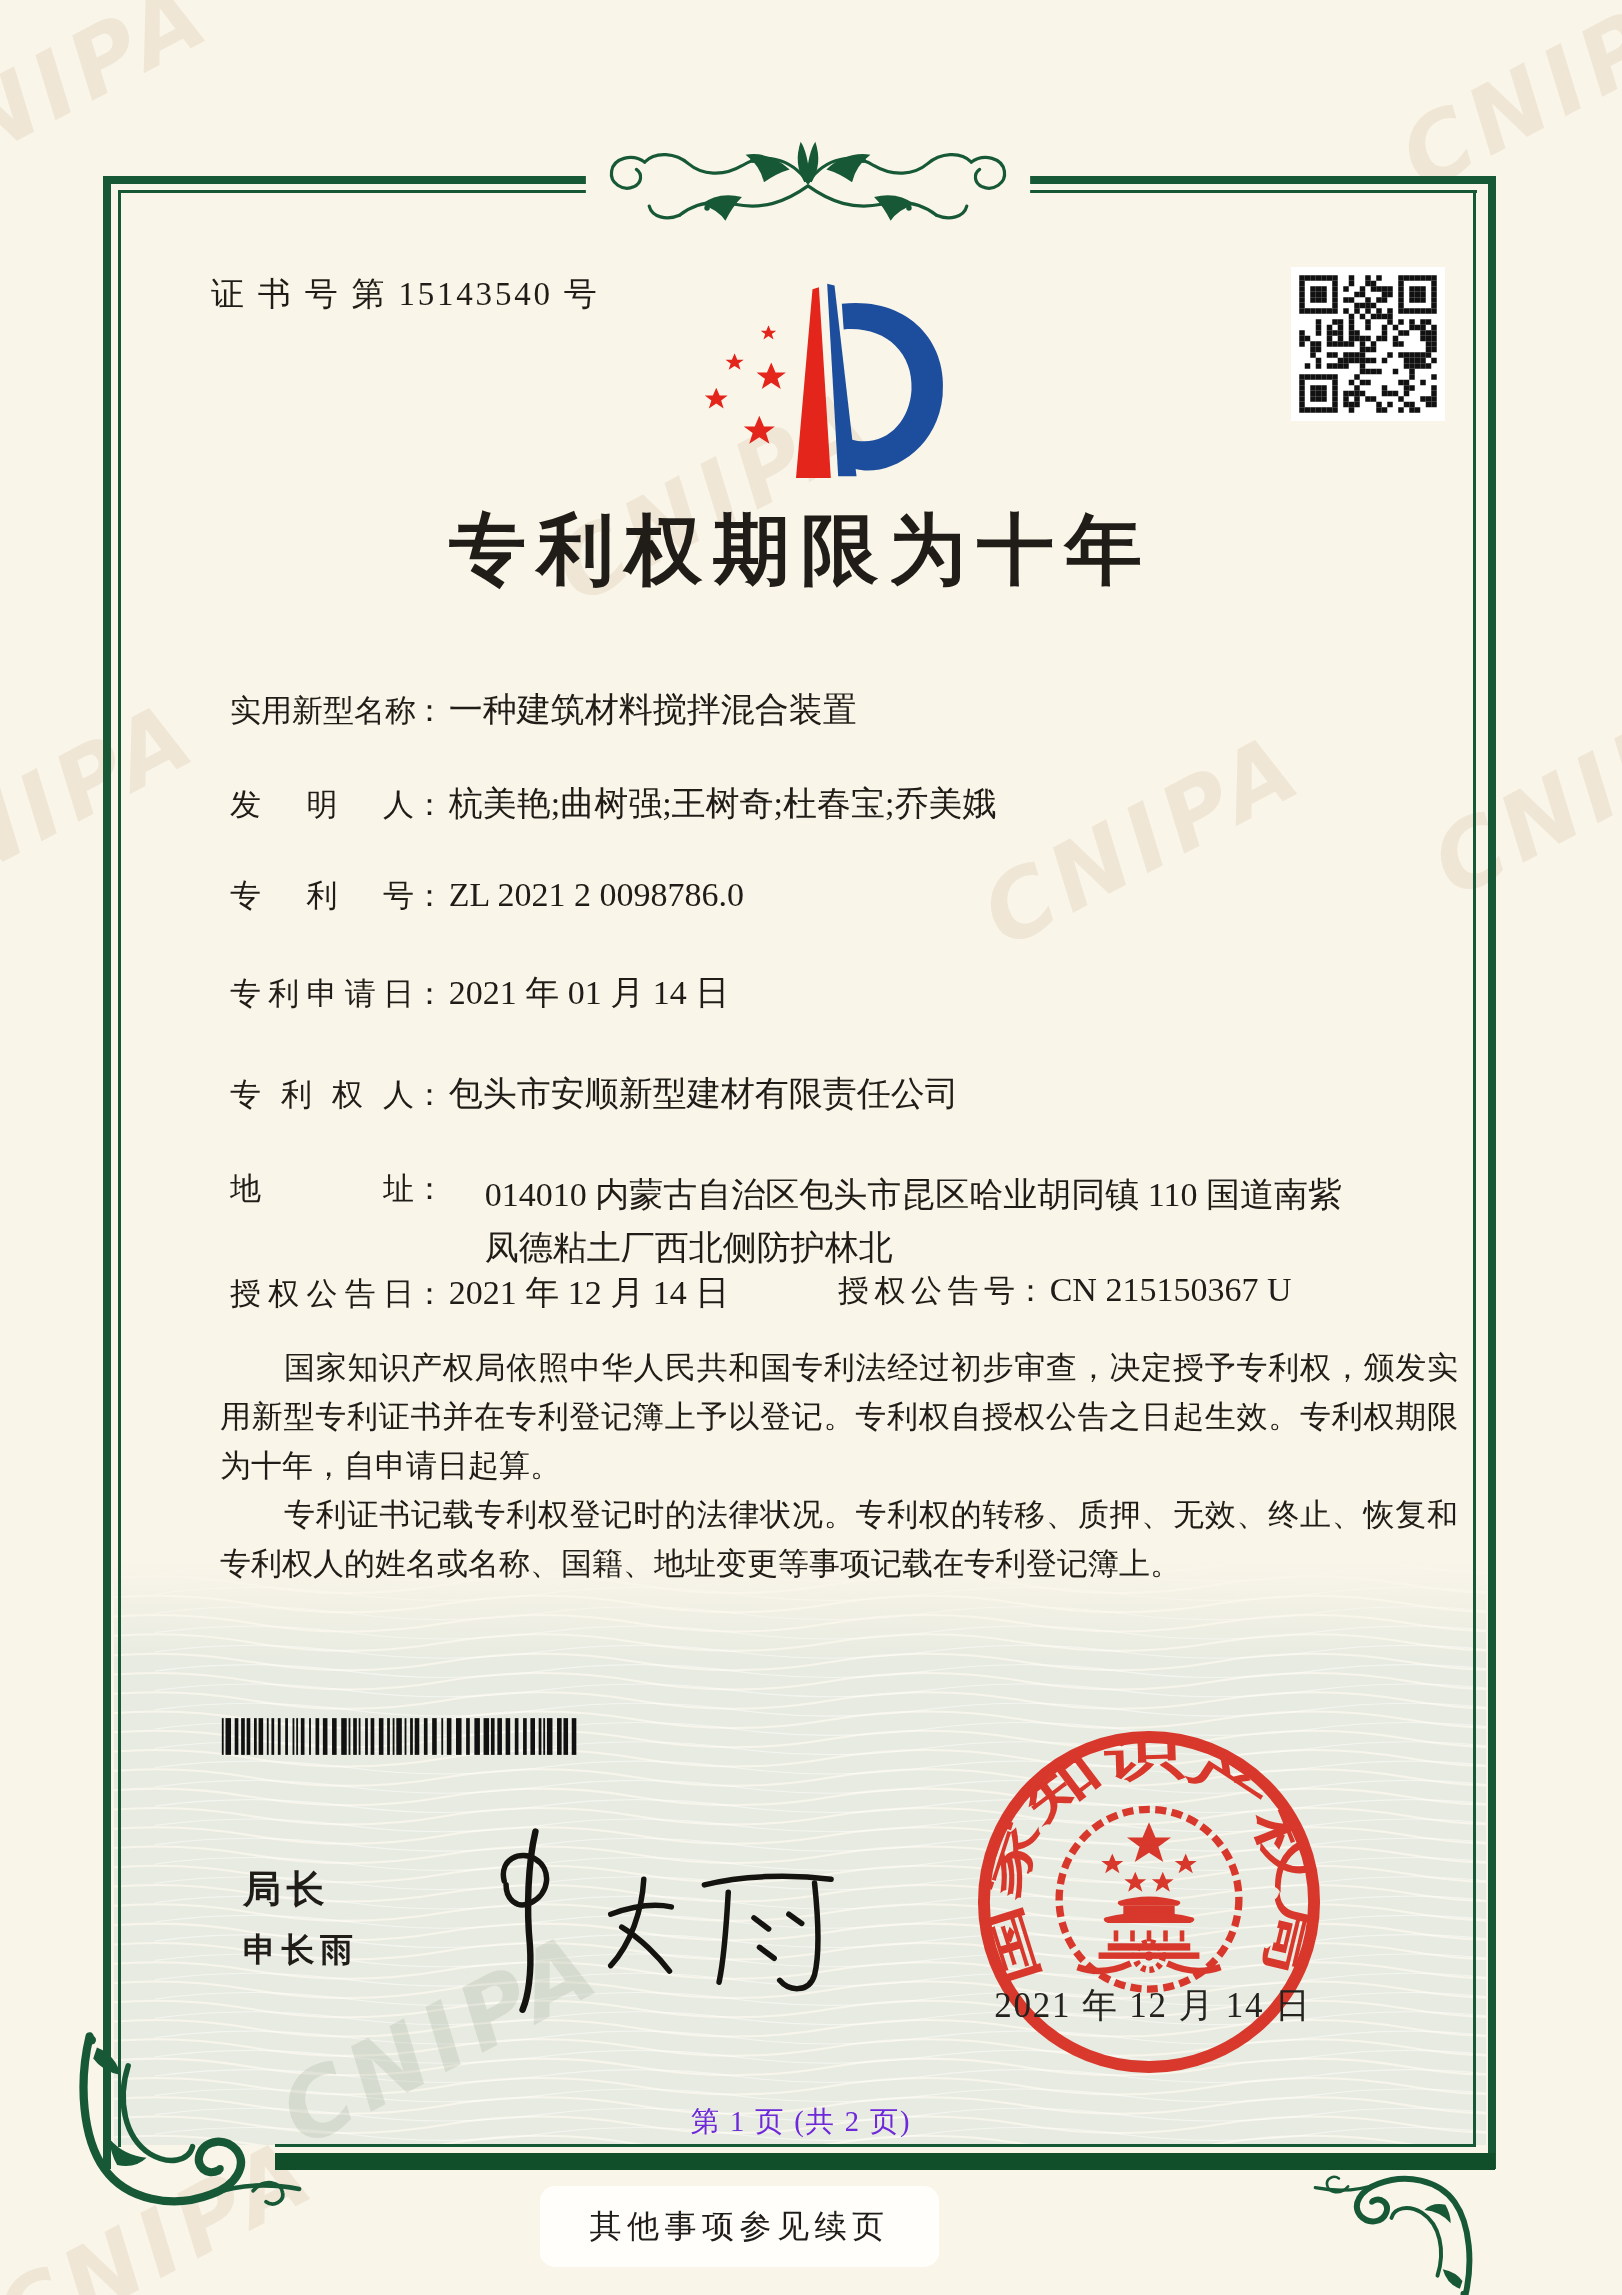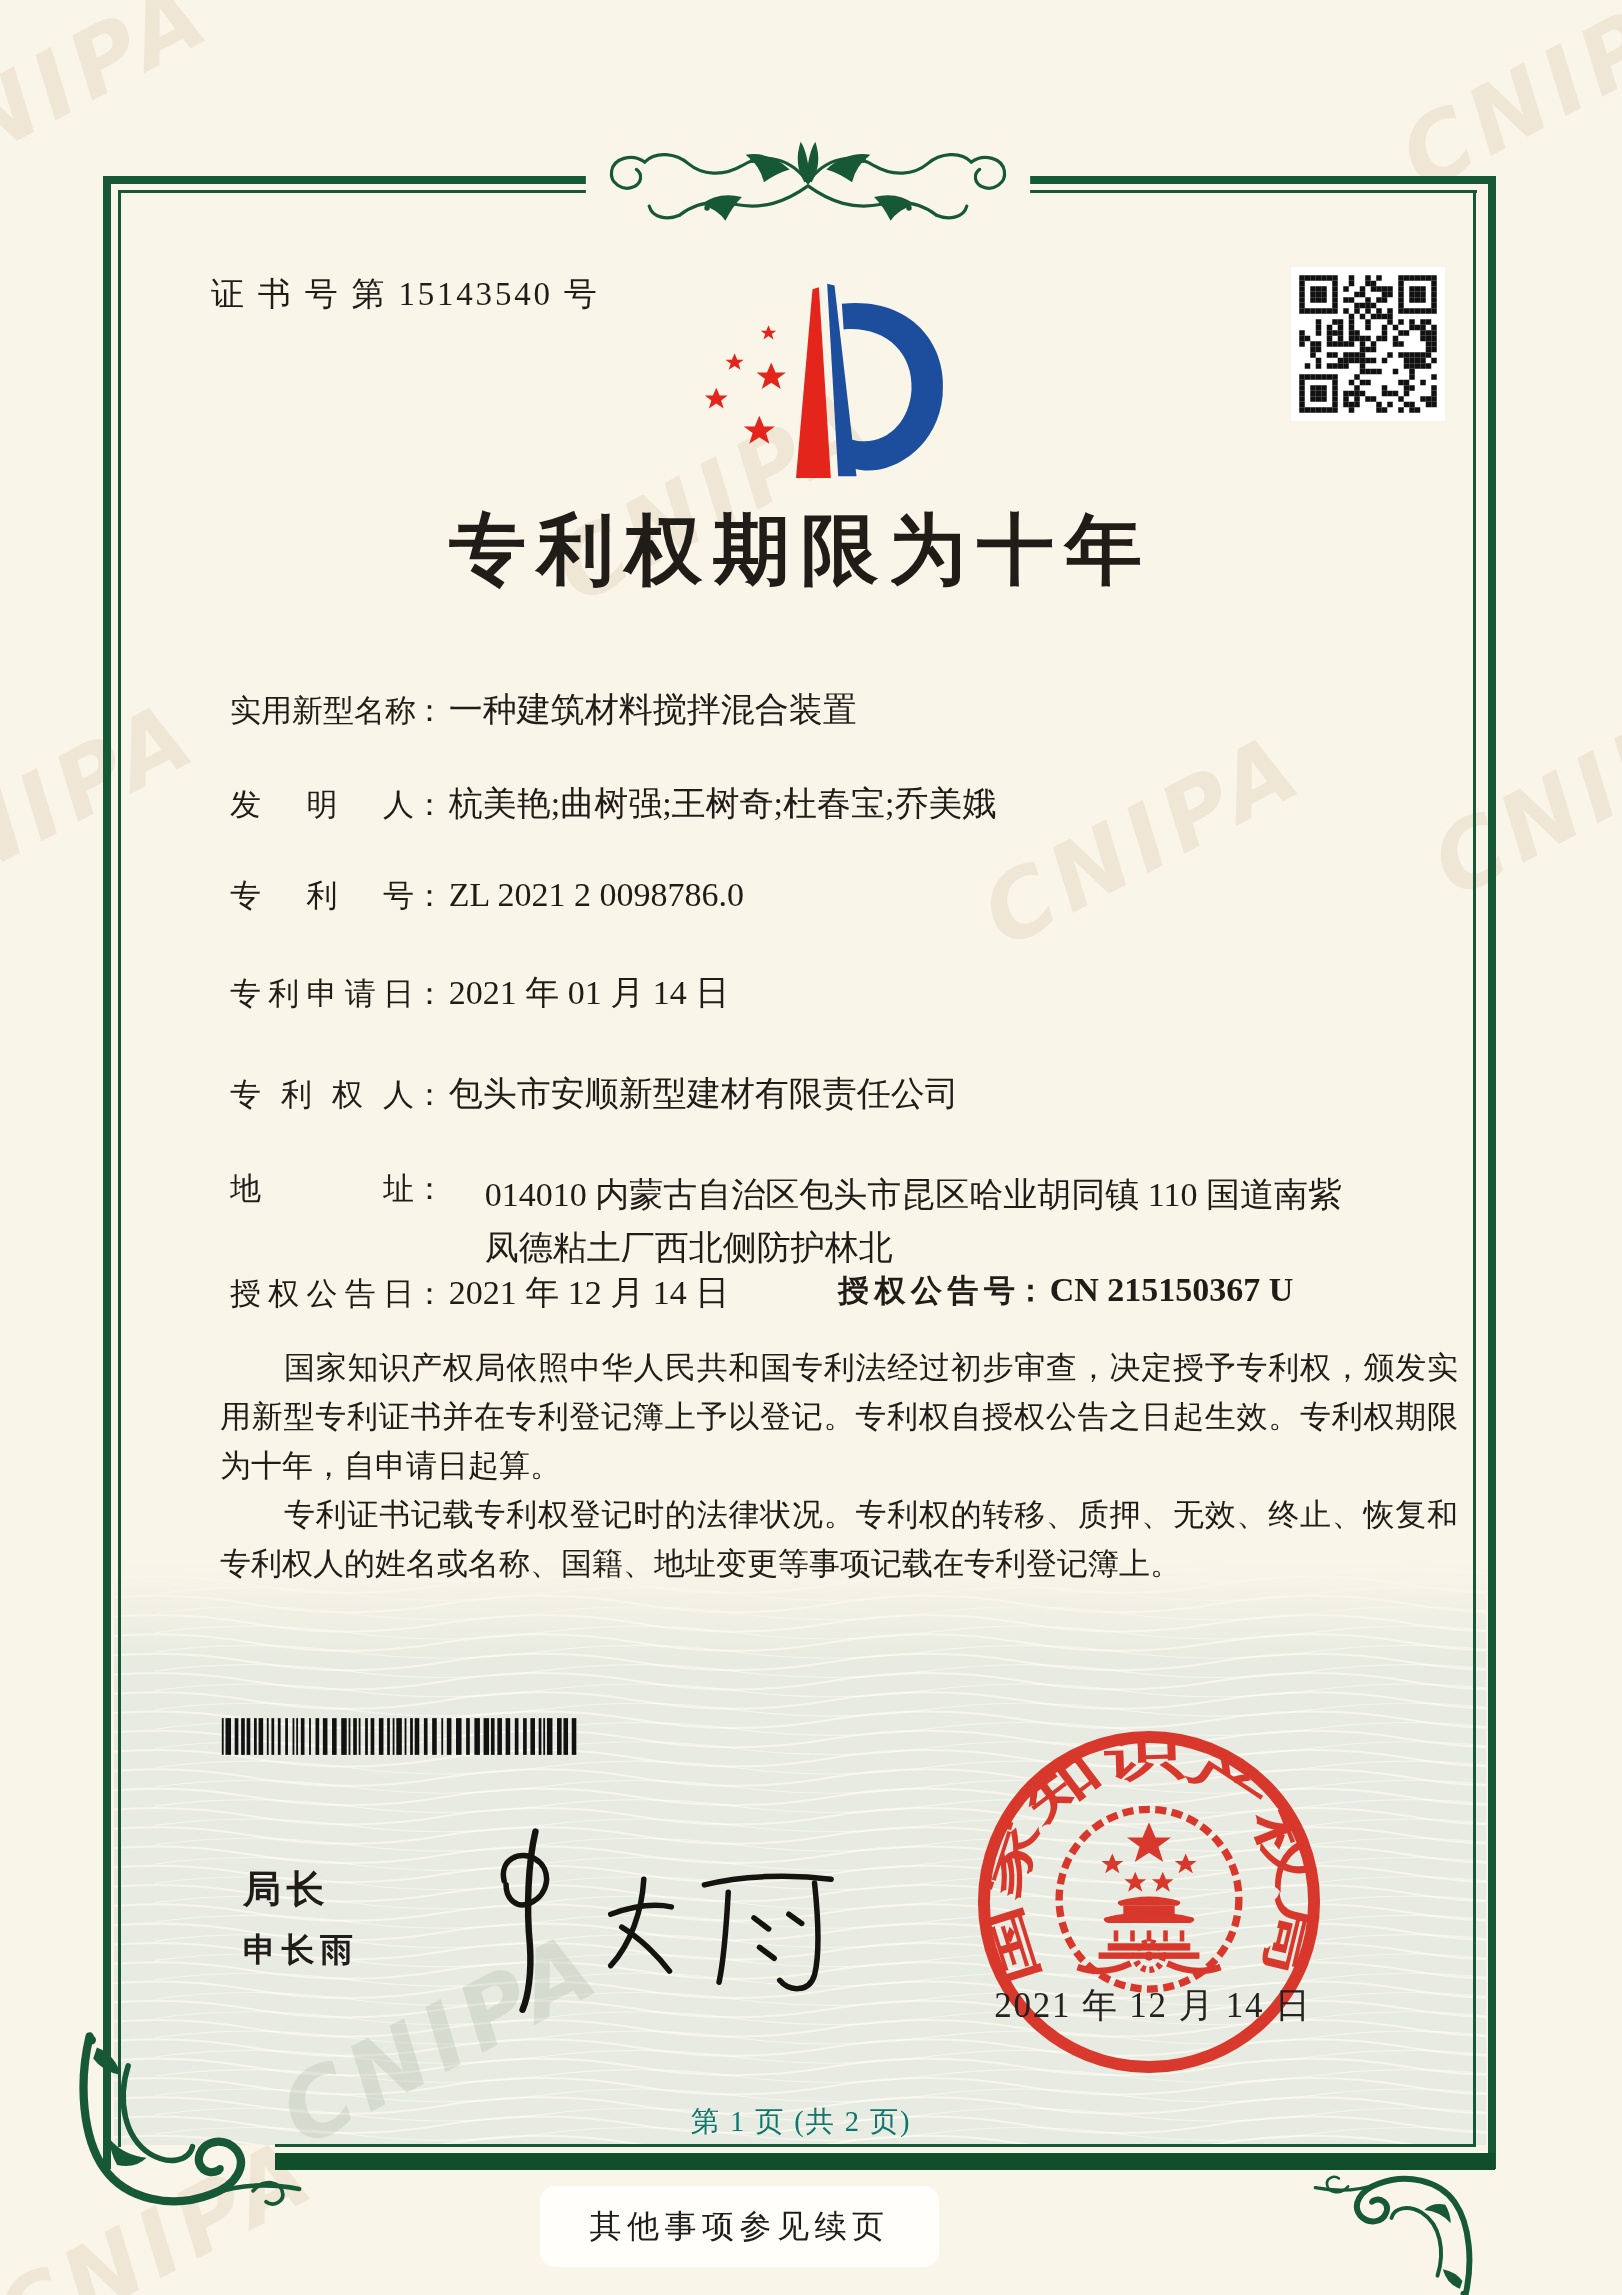--- a/index.html
+++ b/index.html
@@ -43,39 +43,39 @@
   }
   
   .frow{position:absolute;left:230px;font-size:33px;z-index:4;white-space:nowrap;}
   .flabel{display:inline-block;width:184px;text-align:justify;text-align-last:justify;
     font-size:31px;vertical-align:baseline;}
   .flabel2{display:inline-block;width:177px;text-align:justify;text-align-last:justify;
     font-size:31px;vertical-align:baseline;}
   .fcolon{display:inline-block;font-size:31px;margin-right:3.7px;}
   .fvalue{font-size:34px;}
   .addrvalue{display:inline-block;white-space:pre-line;vertical-align:top;line-height:53px;margin-left:36px;}
-  .grant2{position:absolute;left:608px;top:0;font-weight:bold;}
+  .grant2{position:absolute;left:608px;top:0;}
   
   .bodytext{
     position:absolute;left:220px;top:1343px;width:1238px;z-index:4;
     font-size:31px;line-height:49px;text-align:justify;
   }
   .bodytext p{margin:0;text-indent:64px;}
   
   .barcode{position:absolute;left:220px;top:1717px;z-index:4;}
   .sigtitle{position:absolute;left:243px;top:1864px;font-family:"Liberation Sans",sans-serif;
     font-weight:bold;font-size:38px;z-index:4;letter-spacing:5.5px;}
   .signame{position:absolute;left:243px;top:1928px;font-family:Liberation Sans, sans-serif;
     font-weight:bold;font-size:33px;z-index:4;letter-spacing:5.5px;}
   .signature{position:absolute;left:473px;top:1826px;z-index:5;}
   .seal{position:absolute;left:972px;top:1725px;z-index:4;}
   .sealdate{position:absolute;left:937px;top:1982px;width:432px;text-align:center;
     font-size:35px;letter-spacing:1.8px;color:#24221e;z-index:6;}
   .pageinfo{position:absolute;left:106px;top:2103px;width:1390px;text-align:center;
-    font-size:28.5px;letter-spacing:1.8px;color:#0f766e;z-index:4;}
+    font-size:28.5px;letter-spacing:1.8px;color:#6d28d9;z-index:4;}
   .notebox{position:absolute;left:540px;top:2186px;width:399px;height:81px;background:#fffefb;
     z-index:4;display:flex;align-items:center;justify-content:center;border-radius:15px;}
   .notebox span{font-size:32px;letter-spacing:5.5px;}
 </style>
 </head>
 <body>
 
 <div class="page">
 
   <div class="wm" style="left:51px;top:87px">CNIPA</div>

